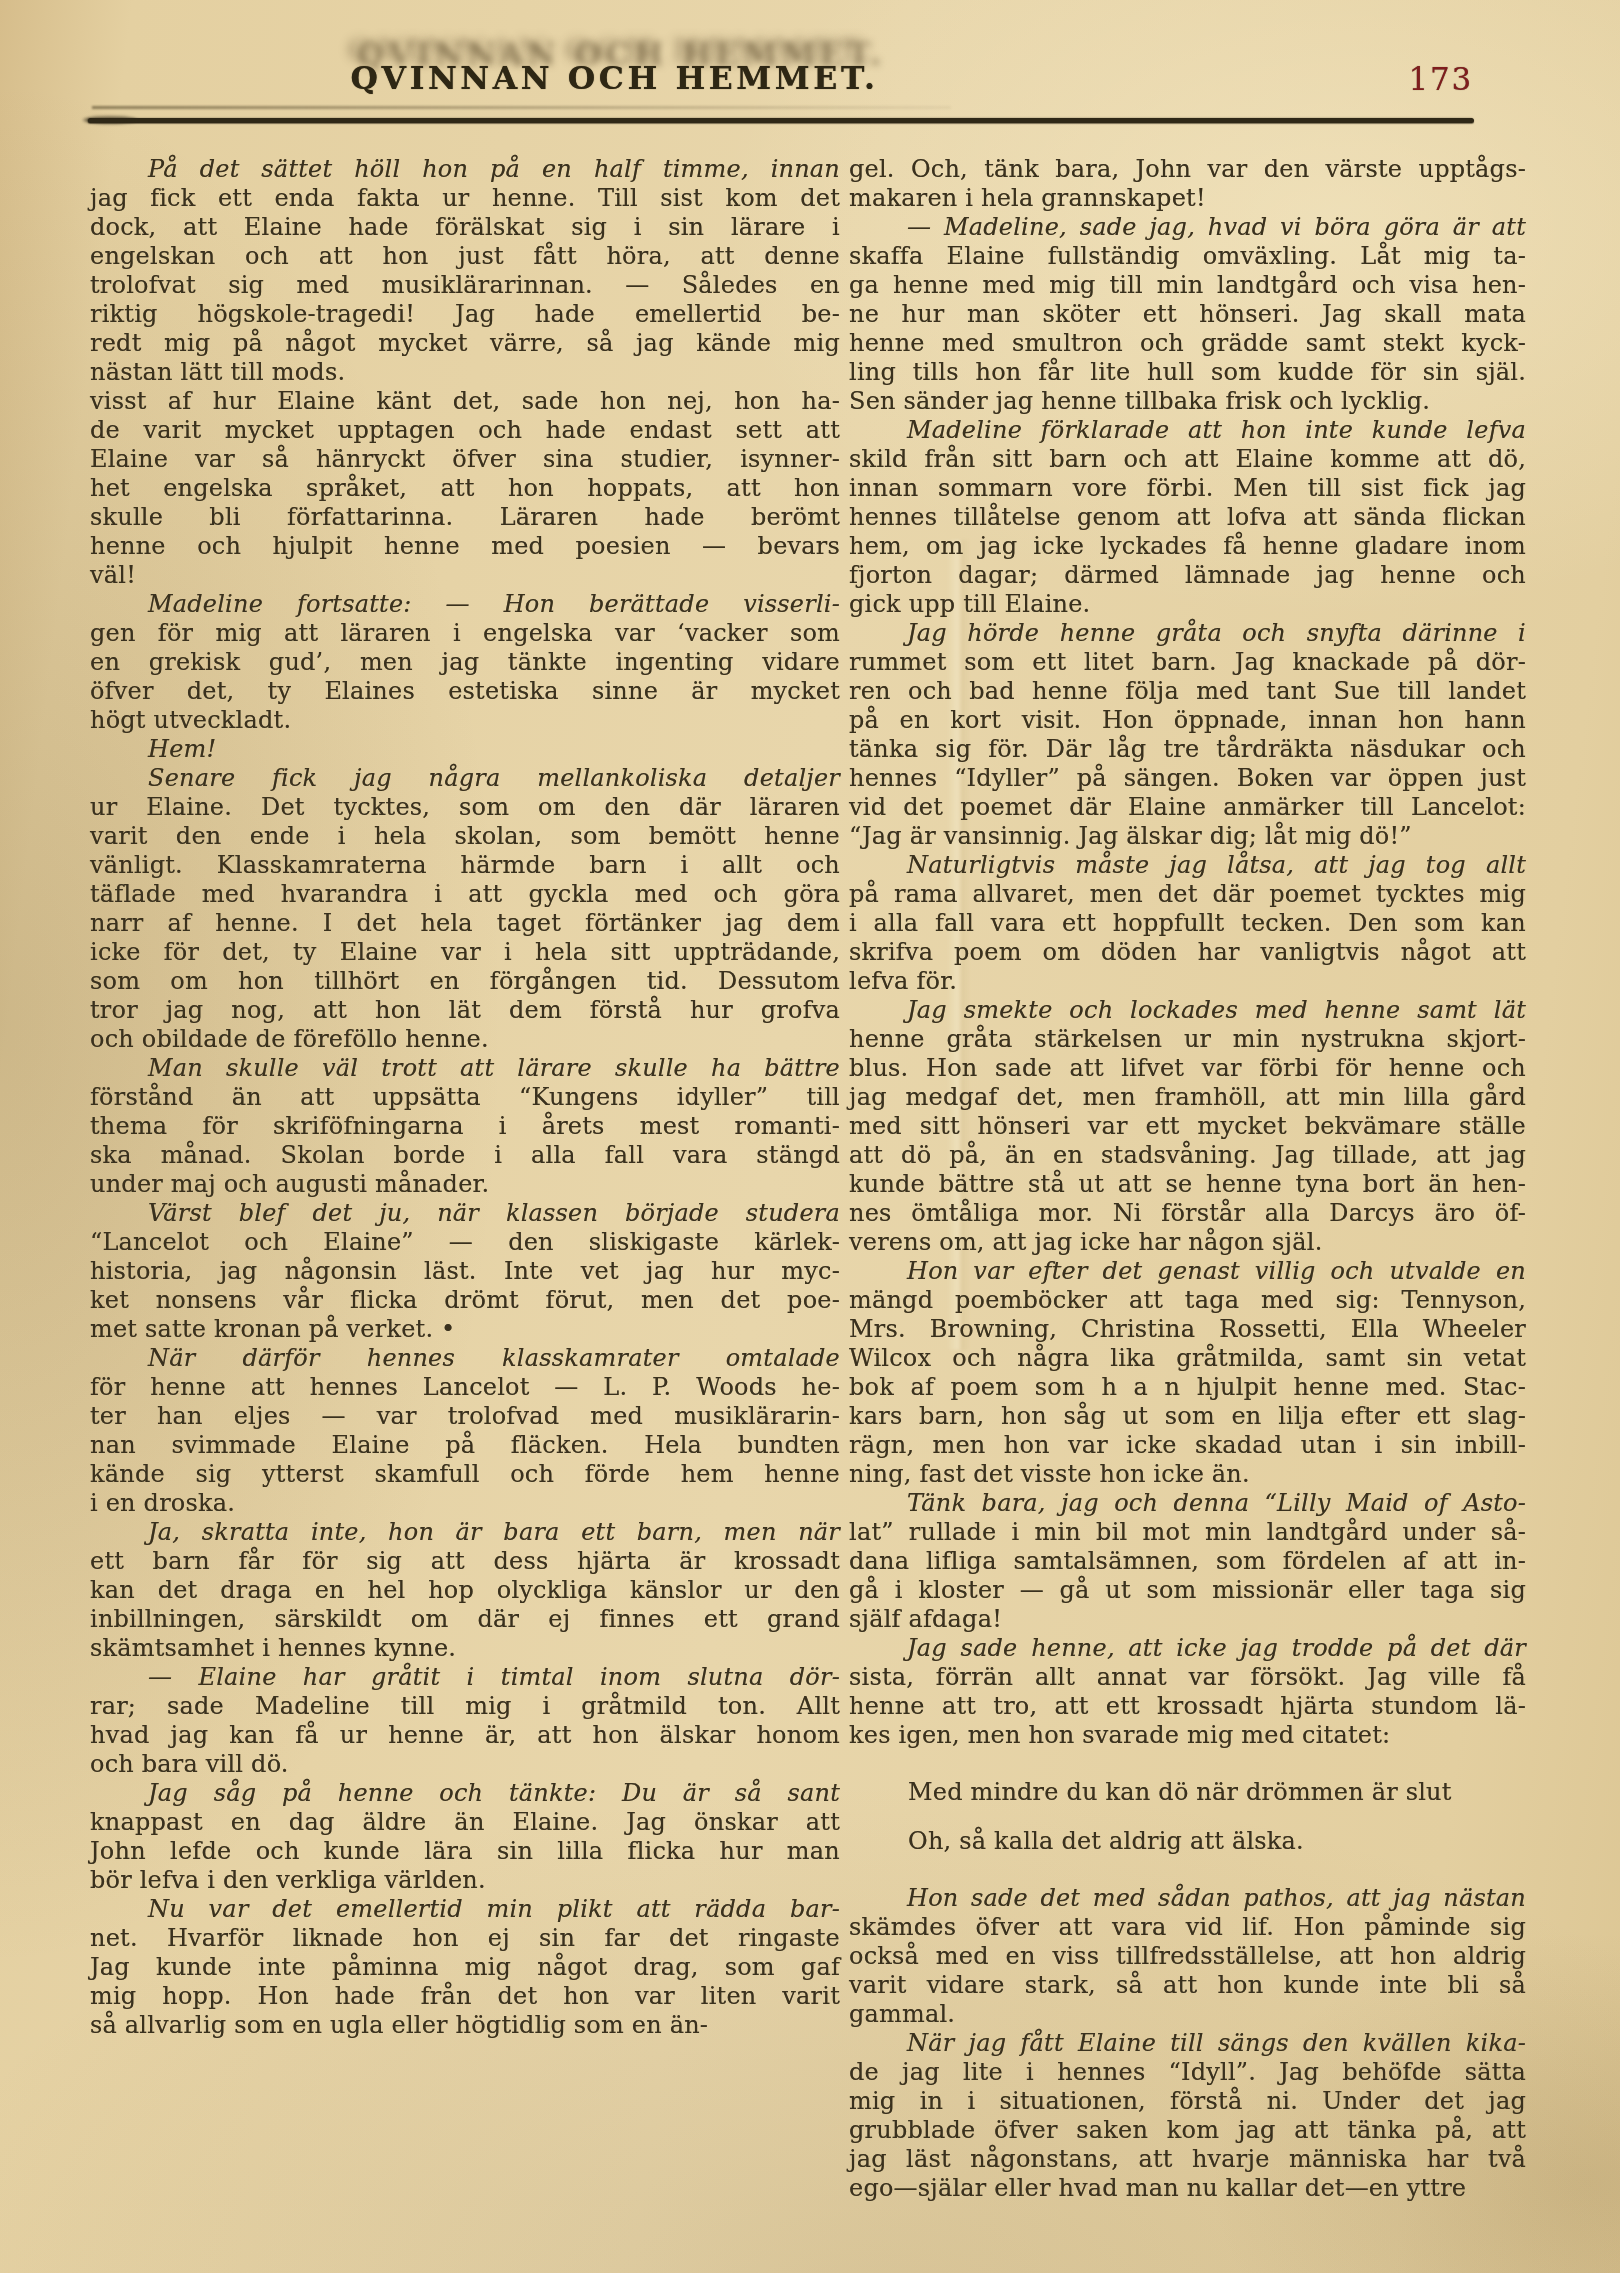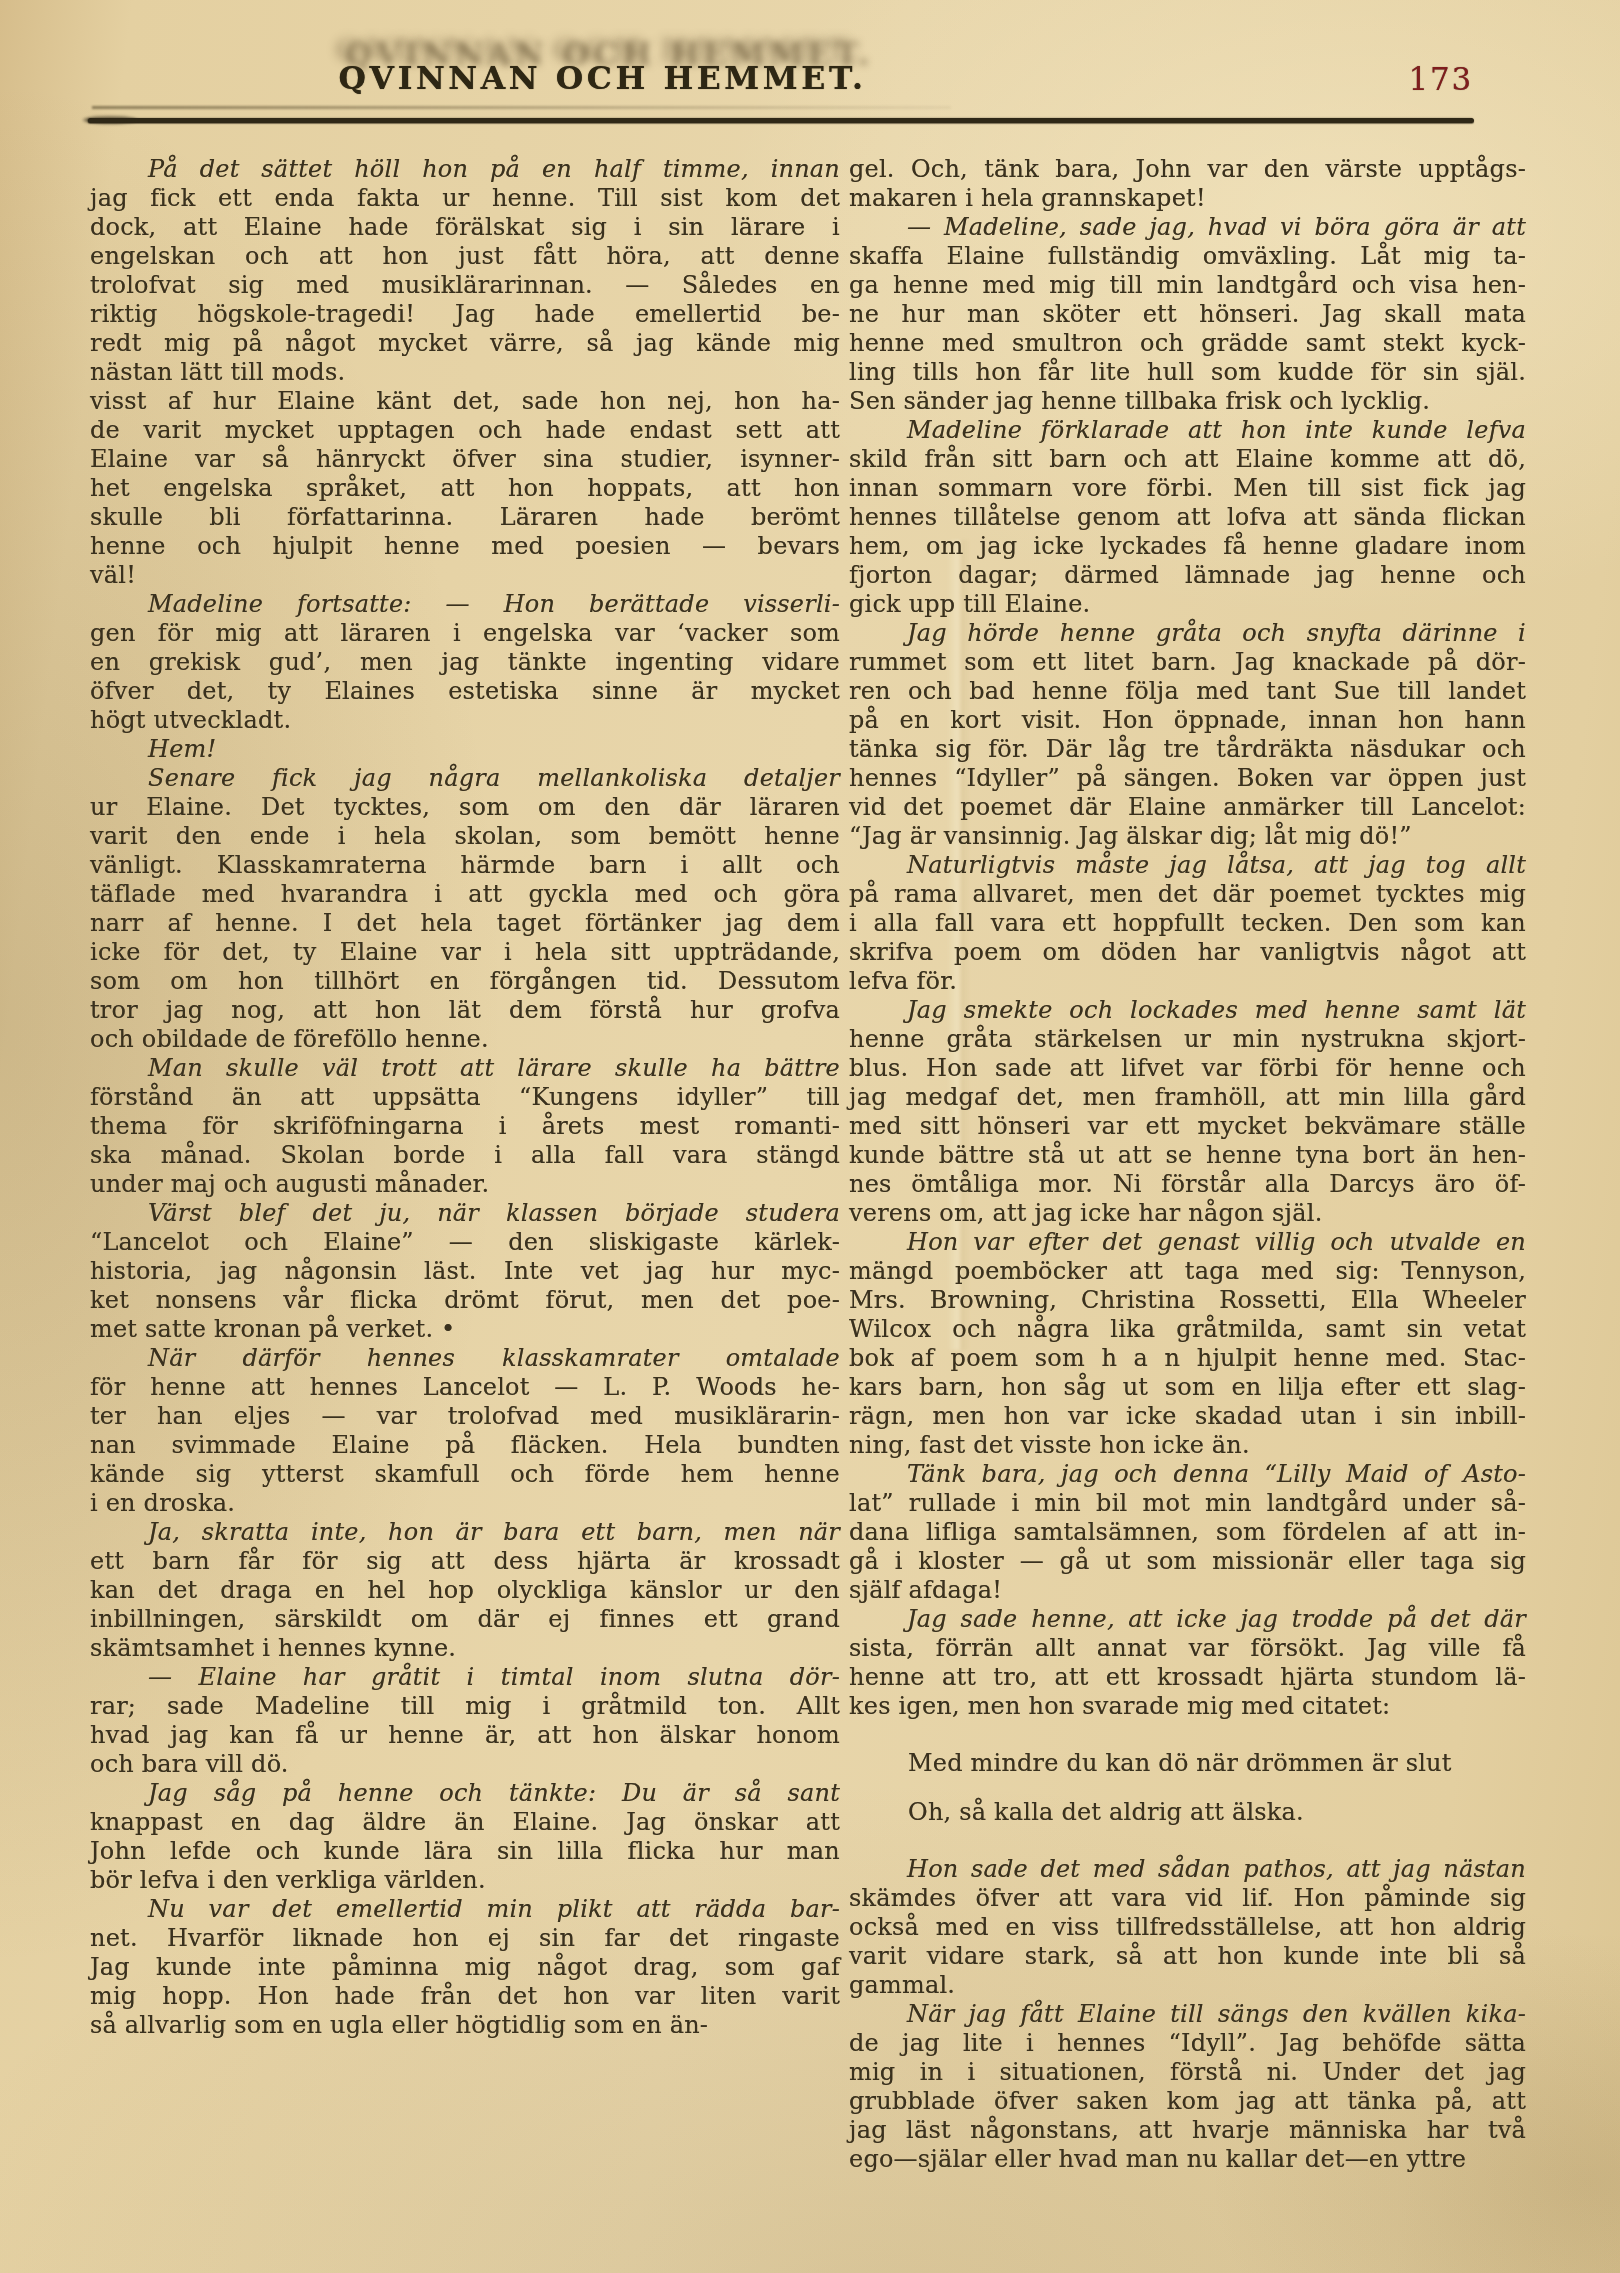--- a/index.html
+++ b/index.html
@@ -14,21 +14,21 @@
     background-color:#e5d1a3;
     font-family:"DejaVu Serif","Liberation Serif",serif;
   }
   .crease{
     position:absolute;top:540px;left:947px;width:23.4px;height:810px;pointer-events:none;
     background:linear-gradient(90deg,transparent 0,rgba(255,250,228,0.30) 10.8px,rgba(150,120,60,0.08) 15.3px,transparent 23.4px);
     filter:blur(1.8px);
   }
   .page-header{position:absolute;top:59px;left:90px;width:1383px;height:45px;}
   .journal-title{
-    position:absolute;left:4px;width:1017px;text-align:center;top:0;
+    position:absolute;left:16px;width:1017px;text-align:center;top:0;
     font-size:31.5px;font-weight:700;letter-spacing:3.6px;color:#2e2714;
     text-shadow:6.3px -24px 7.2px rgba(80,64,34,0.55), -3.6px -28px 10px rgba(80,64,34,0.35), 0 0 0.9px rgba(46,39,20,0.8);
   }
   .page-number{
     position:absolute;right:0;top:1.8px;font-size:31px;color:#7f1d1d;letter-spacing:1.8px;
     text-shadow:0 0 0.9px rgba(51,41,28,0.7);
   }
   .head-rule{
     position:absolute;top:118px;left:88px;width:1386px;height:5.4px;background:#2f2817;
     border-radius:2.7px;box-shadow:0 0.9px 0.9px rgba(47,40,23,0.5), -0.9px 0 1.8px rgba(47,40,23,0.6);
@@ -197,20 +197,21 @@
       <div class="line">i alla fall vara ett hoppfullt tecken. Den som kan</div>
       <div class="line">skrifva poem om döden har vanligtvis något att</div>
       <div class="line last">lefva för.</div>
     </div>
     <div class="para">
       <div class="line indent">Jag smekte och lockades med henne samt lät</div>
       <div class="line">henne gråta stärkelsen ur min nystrukna skjort-</div>
       <div class="line">blus. Hon sade att lifvet var förbi för henne och</div>
       <div class="line">jag medgaf det, men framhöll, att min lilla gård</div>
       <div class="line">med sitt hönseri var ett mycket bekvämare ställe</div>
+      <div class="line">att dö på, än en stadsvåning. Jag tillade, att jag</div>
       <div class="line">kunde bättre stå ut att se henne tyna bort än hen-</div>
       <div class="line">nes ömtåliga mor. Ni förstår alla Darcys äro öf-</div>
       <div class="line last">verens om, att jag icke har någon själ.</div>
     </div>
     <div class="para">
       <div class="line indent">Hon var efter det genast villig och utvalde en</div>
       <div class="line">mängd poemböcker att taga med sig: Tennyson,</div>
       <div class="line">Mrs. Browning, Christina Rossetti, Ella Wheeler</div>
       <div class="line">Wilcox och några lika gråtmilda, samt sin vetat</div>
       <div class="line">bok af poem som h a n hjulpit henne med. Stac-</div>

